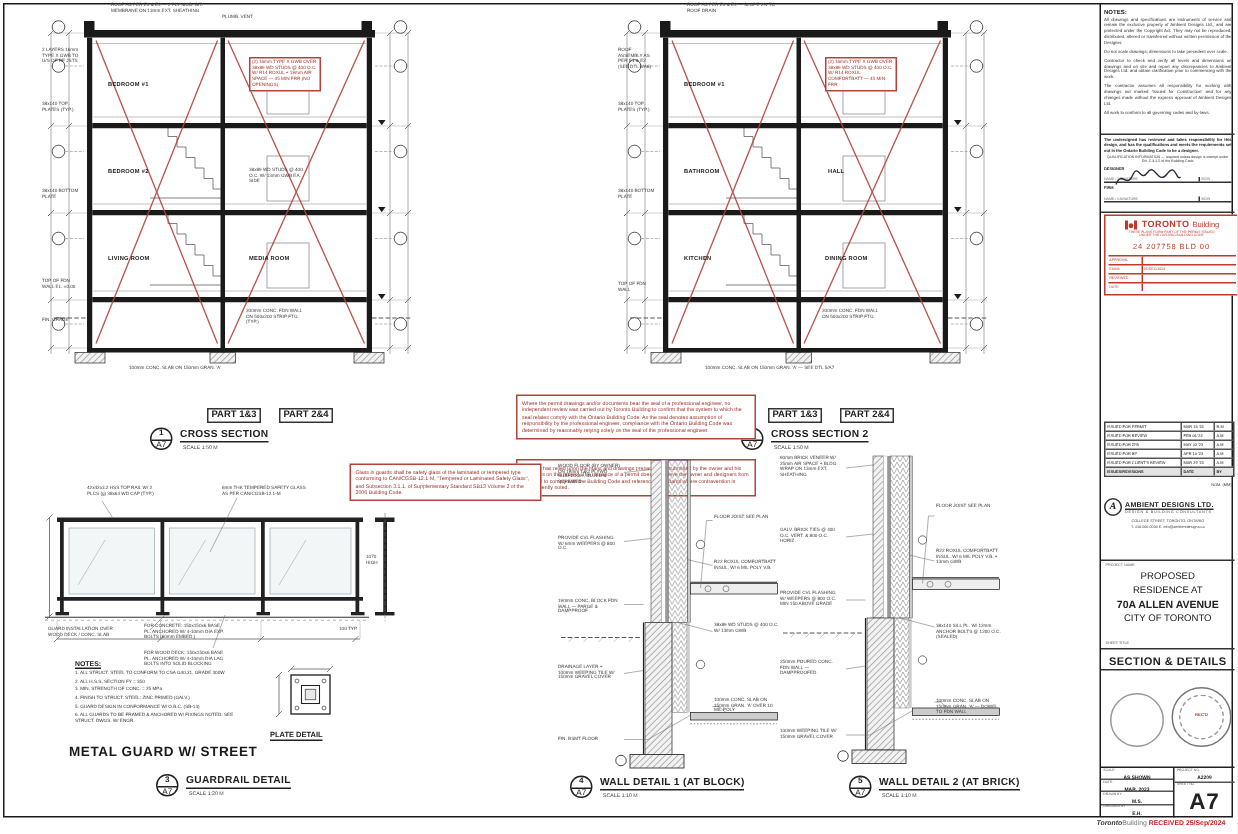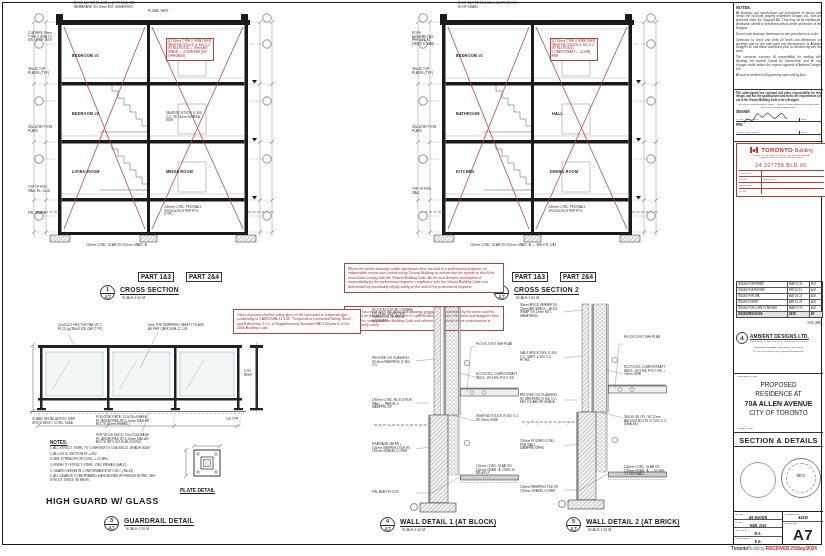--- a/index.html
+++ b/index.html
@@ -348,21 +348,21 @@
     <div class="notes-title">NOTES:</div>
     <div>
         <div class="note-item">1.  ALL STRUCT. STEEL TO CONFORM TO CSA G40.21, GRADE 300W</div>
         <div class="note-item">2.  ALL H.S.S. SECTION FY = 350</div>
         <div class="note-item">3.  MIN. STRENGTH OF CONC. = 25 MPa</div>
         <div class="note-item">4.  FINISH TO STRUCT. STEEL: ZINC PRIMED (GALV.)</div>
         <div class="note-item">5.  GUARD DESIGN IN CONFORMANCE W/ O.B.C. (SB-13)</div>
         <div class="note-item">6.  ALL GUARDS TO BE FRAMED &amp; ANCHORED W/ FIXINGS NOTED. SEE STRUCT. DWGS. W/ ENGR.</div>
       </div>
   </div>
-  <div class="bigcap" style="left:46px;top:496px">HIGH GUARD W/ GLASS</div>
+  <div class="bigcap" style="left:46px;top:496px">METAL GUARD W/ STREET</div>
 
   <div class="drawing" style="left:178px;top:442px;width:56px;height:44px">
     <svg viewBox="0 0 56 44" width="56" height="44">
         <use href="#plt"></use>
       </svg>
   </div>
   <div class="platelabel" style="left:180px;top:487px">PLATE DETAIL</div>
 
   <div class="dcirc" style="left:104px;top:516px">
     <span class="n">3</span>

